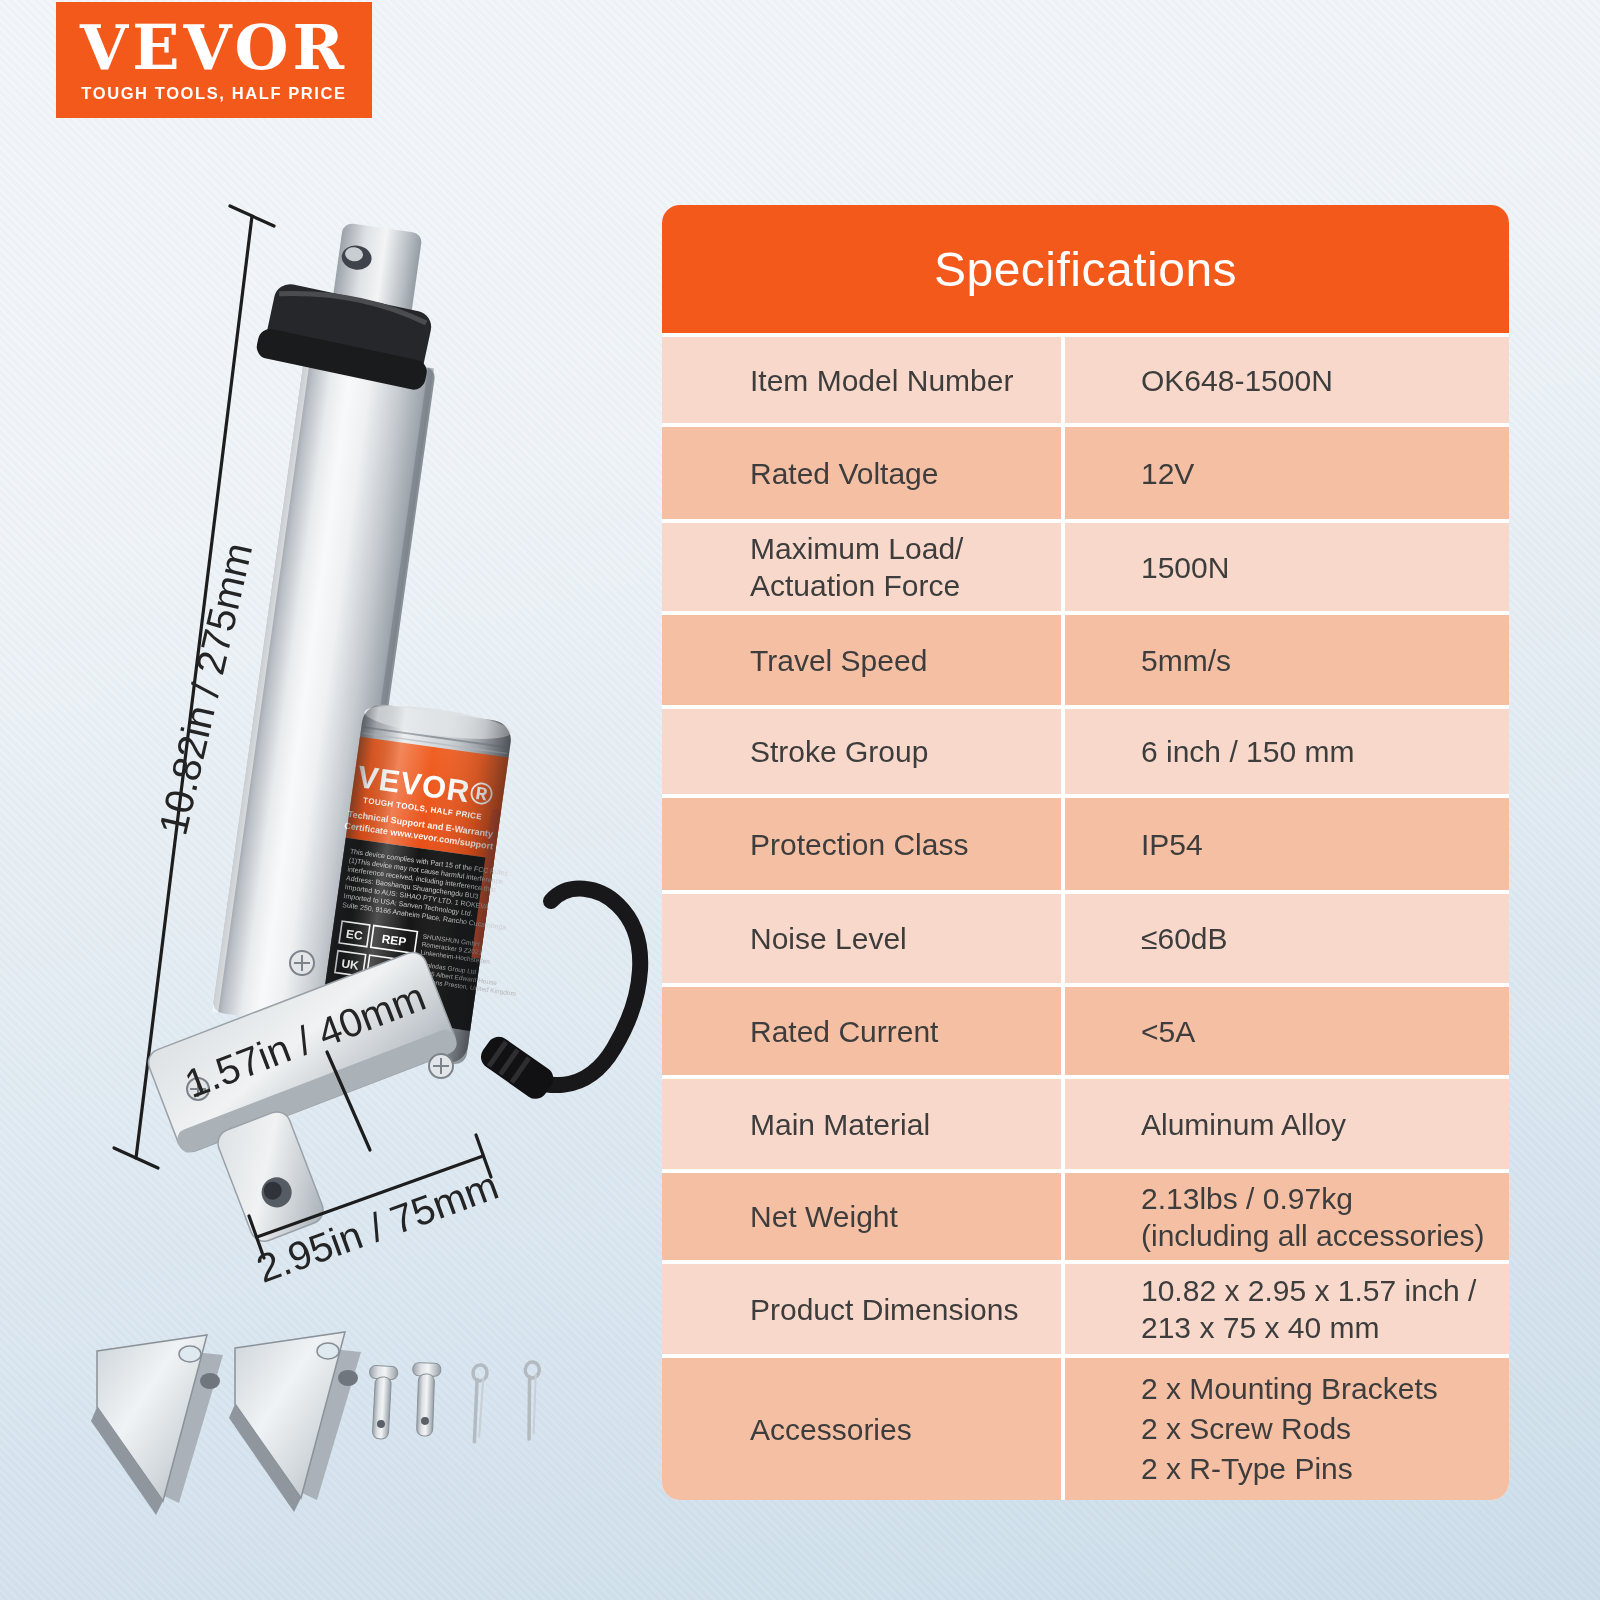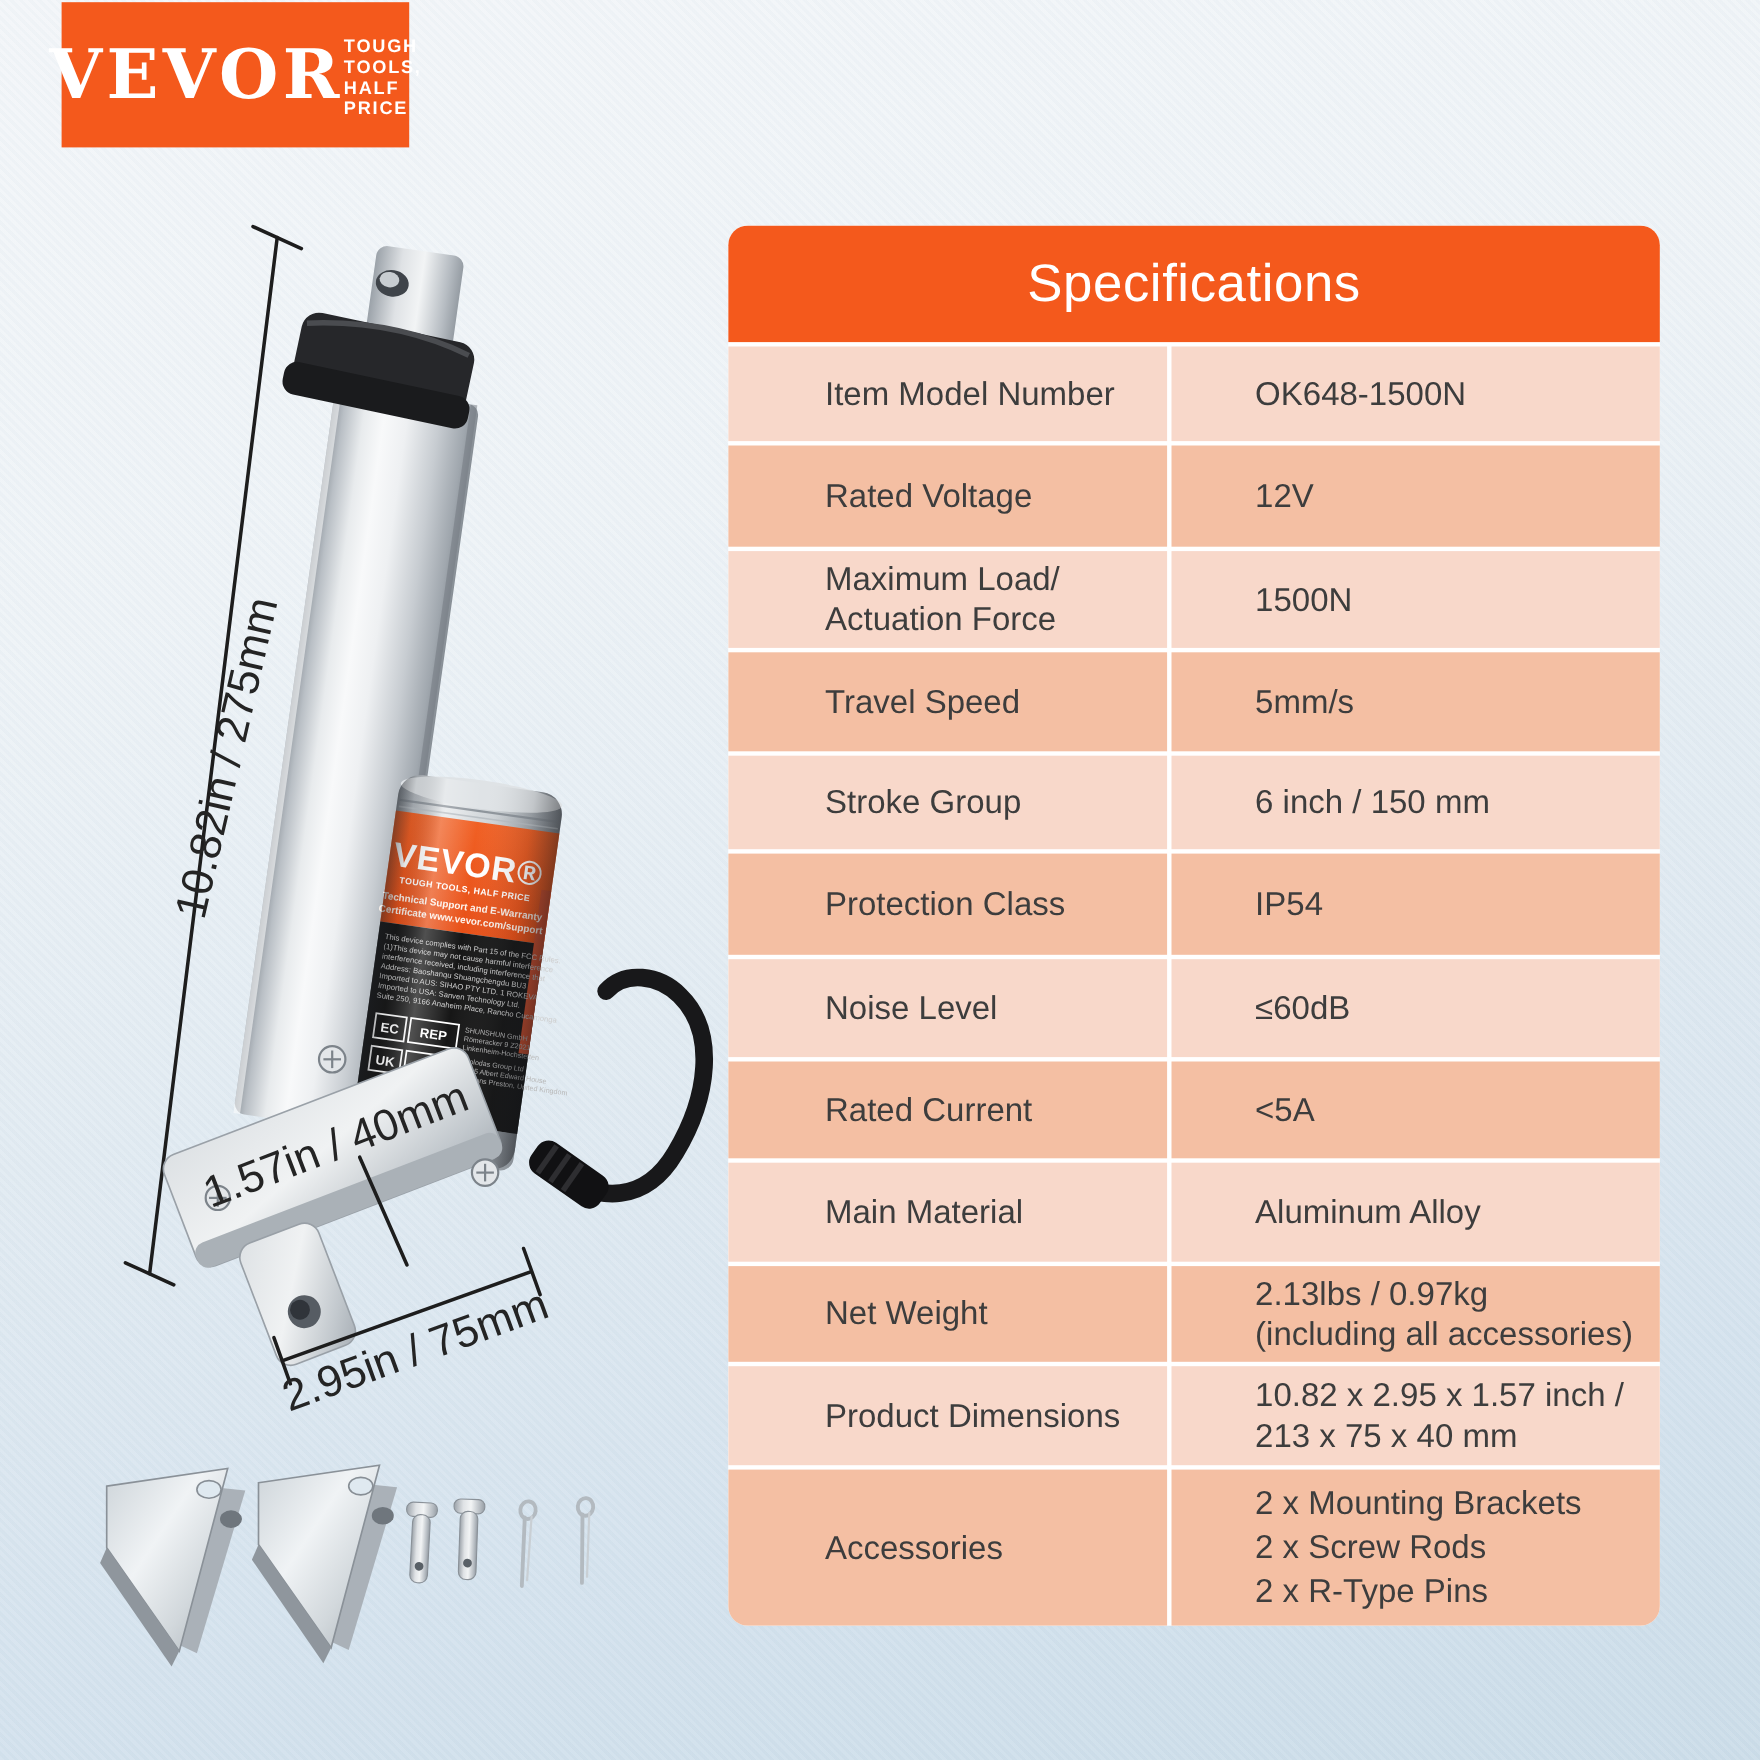--- a/index.html
+++ b/index.html
@@ -8,36 +8,36 @@
     background:linear-gradient(168deg,#f3f6f9 0%,#eef3f7 30%,#e2ebf2 55%,#d5e3ee 80%,#ccdde9 100%);
     font-family:"Liberation Sans",sans-serif;
   }
   
   .canvas::after{
     content:"";position:absolute;inset:0;pointer-events:none;
     background:repeating-linear-gradient(45deg,rgba(255,255,255,.05) 0 3px,rgba(120,150,170,.03) 3px 6px);
   }
   
   .logo{
-    position:absolute;left:56px;top:2px;width:316px;height:132px;
-    background:#f4591c;color:#fff;display:flex;flex-direction:row;
+    position:absolute;left:56px;top:2px;width:316px;height:116px;
+    background:#f4591c;color:#fff;display:flex;flex-direction:column;
     align-items:center;justify-content:center;z-index:5;
   }
   .logo .word{
     font-weight:900;font-size:62px;letter-spacing:4px;line-height:60px;
     font-family:"DejaVu Serif","Liberation Serif",serif;
   }
   .logo .tag{font-weight:700;font-size:16.5px;letter-spacing:1.6px;margin-top:6px;}
   
   .spec-table{
     position:absolute;left:662px;top:205px;width:847px;z-index:5;
     background:#fff;border-radius:18px;overflow:hidden;
   }
   .spec-header{
-    height:106px;background:#f4591c;color:#fff;font-size:48px;
+    height:128px;background:#f4591c;color:#fff;font-size:48px;
     display:flex;align-items:center;justify-content:center;margin-bottom:4px;
     letter-spacing:.5px;
   }
   .row{display:grid;grid-template-columns:399px 444px;column-gap:4px;margin-bottom:4px;}
   .row:last-child{margin-bottom:0;}
   .cell{display:flex;flex-direction:column;justify-content:center;color:#3d3d3d;font-size:30px;line-height:37px;}
   .cell.lab{padding-left:88px;}
   .cell.val{padding-left:76px;padding-right:10px;}
   .light .cell{background:#f8d8ca;}
   .dark  .cell{background:#f4bfa3;}

